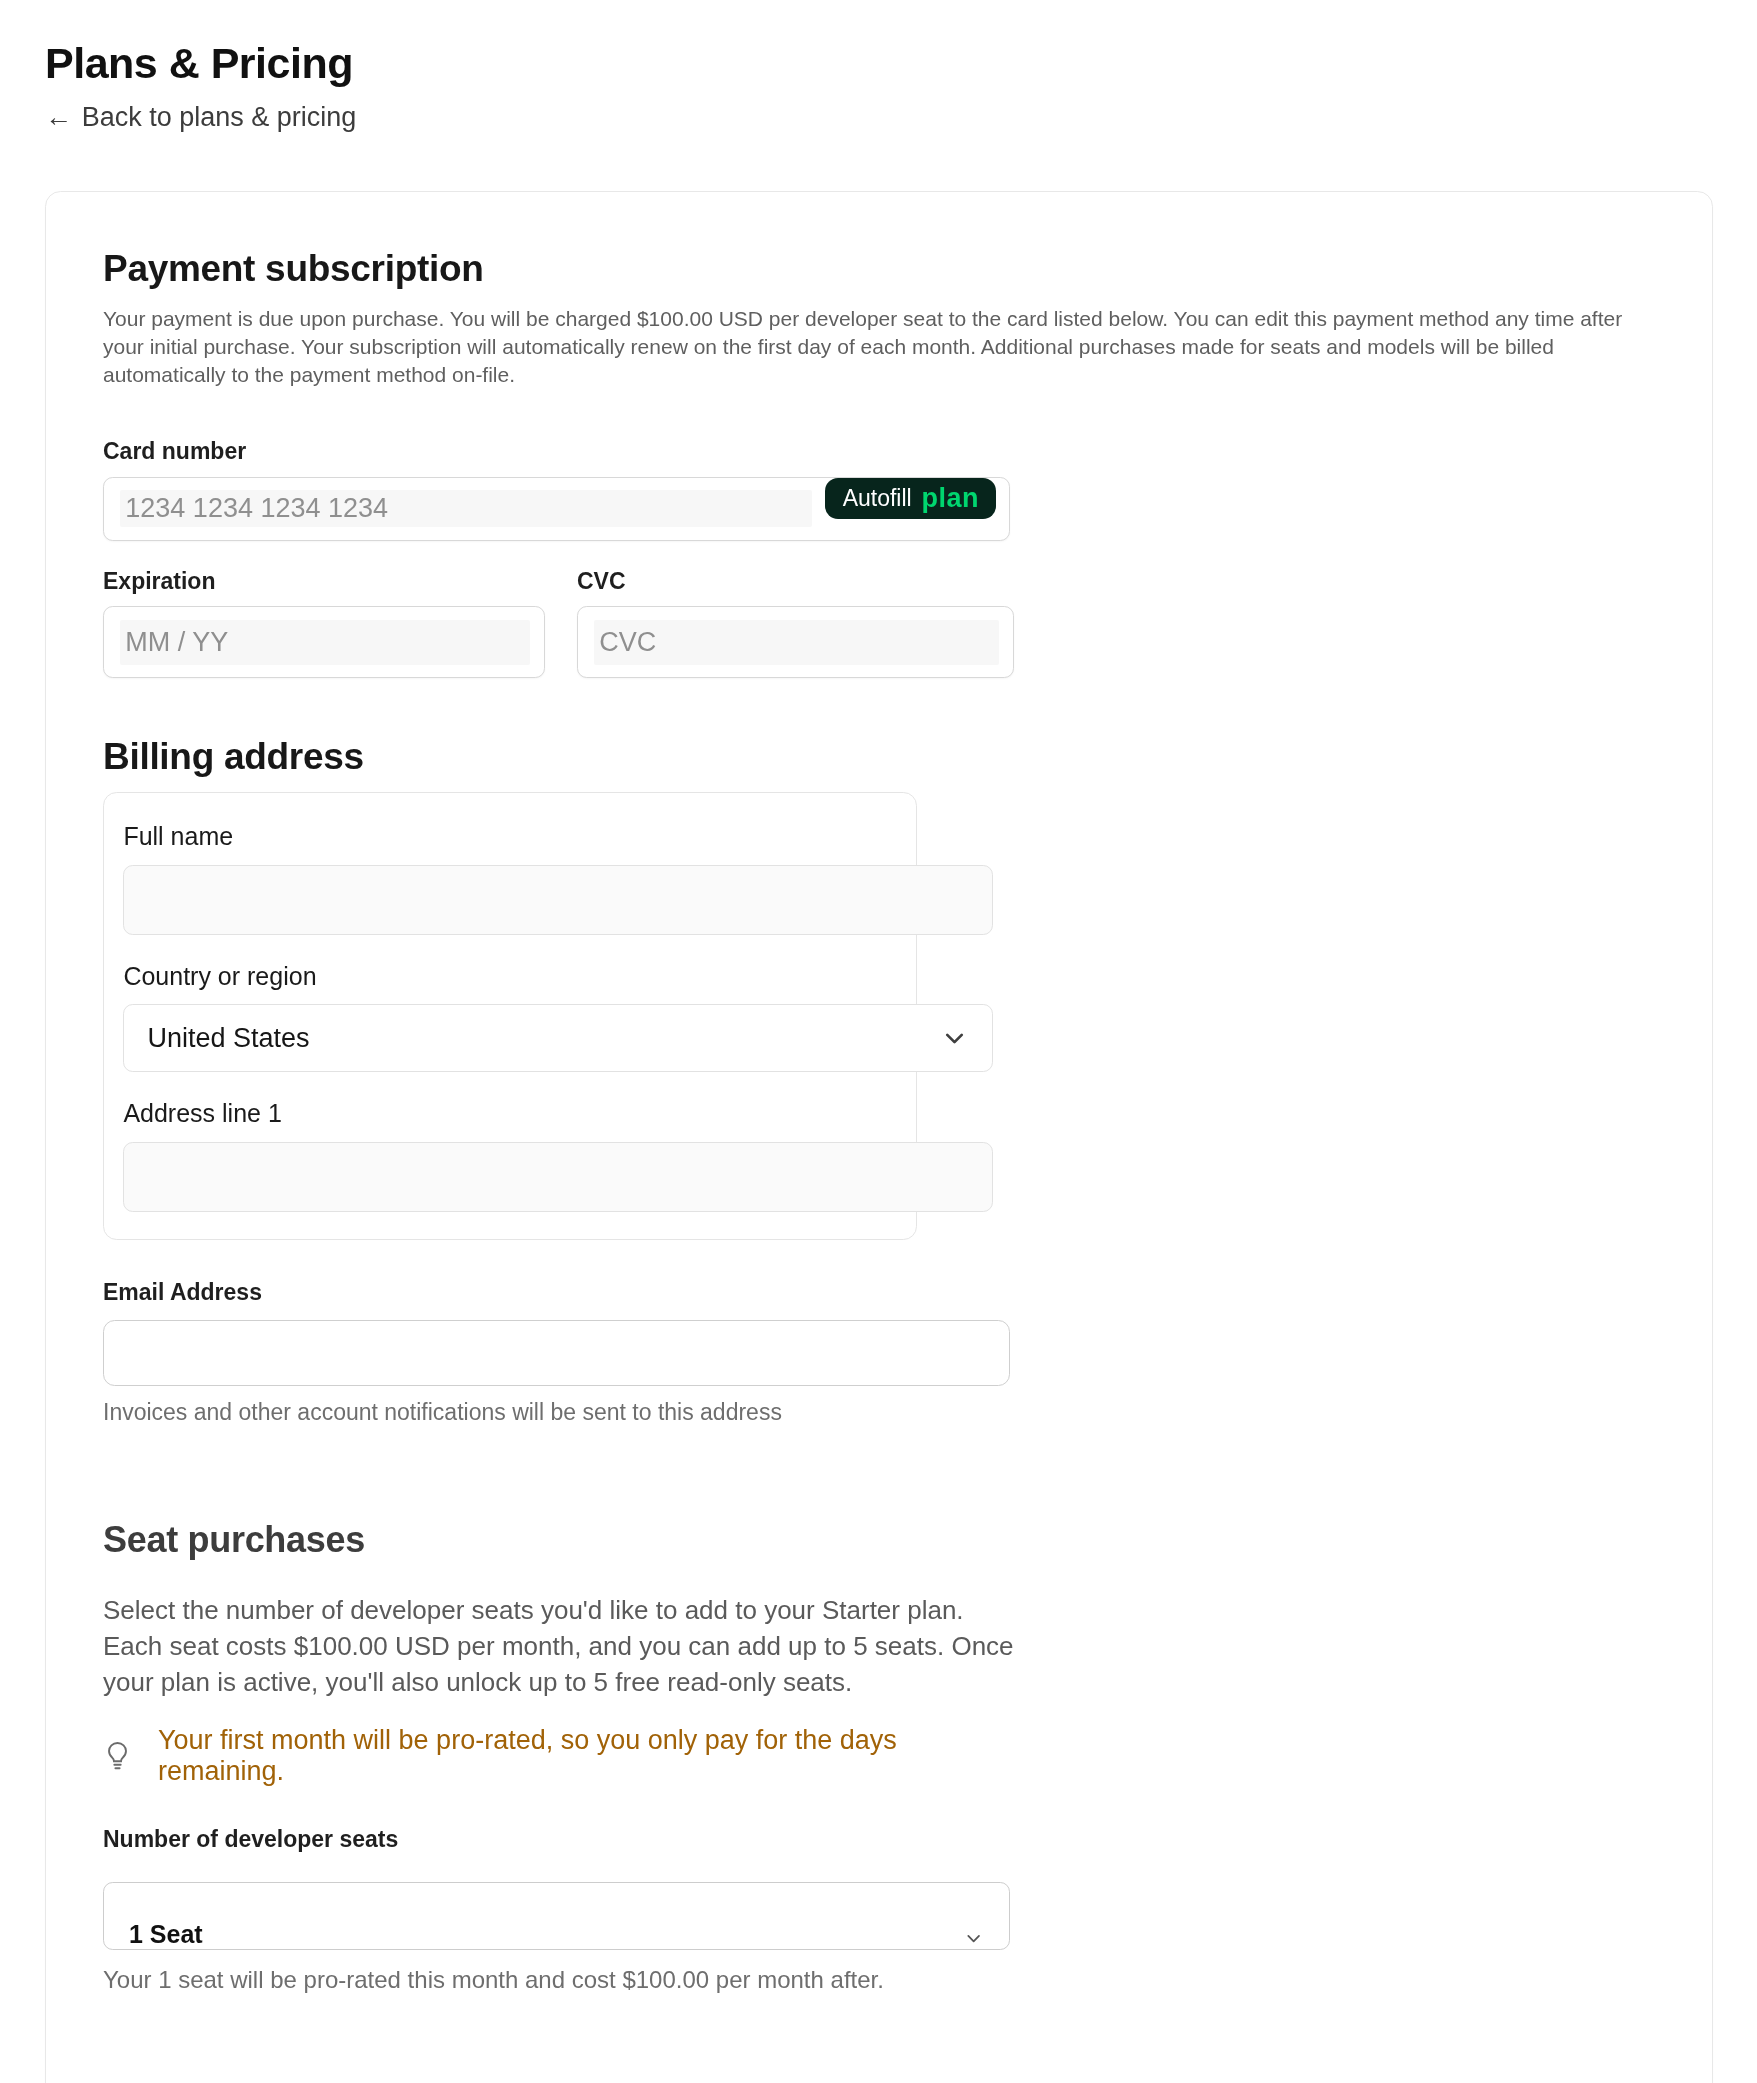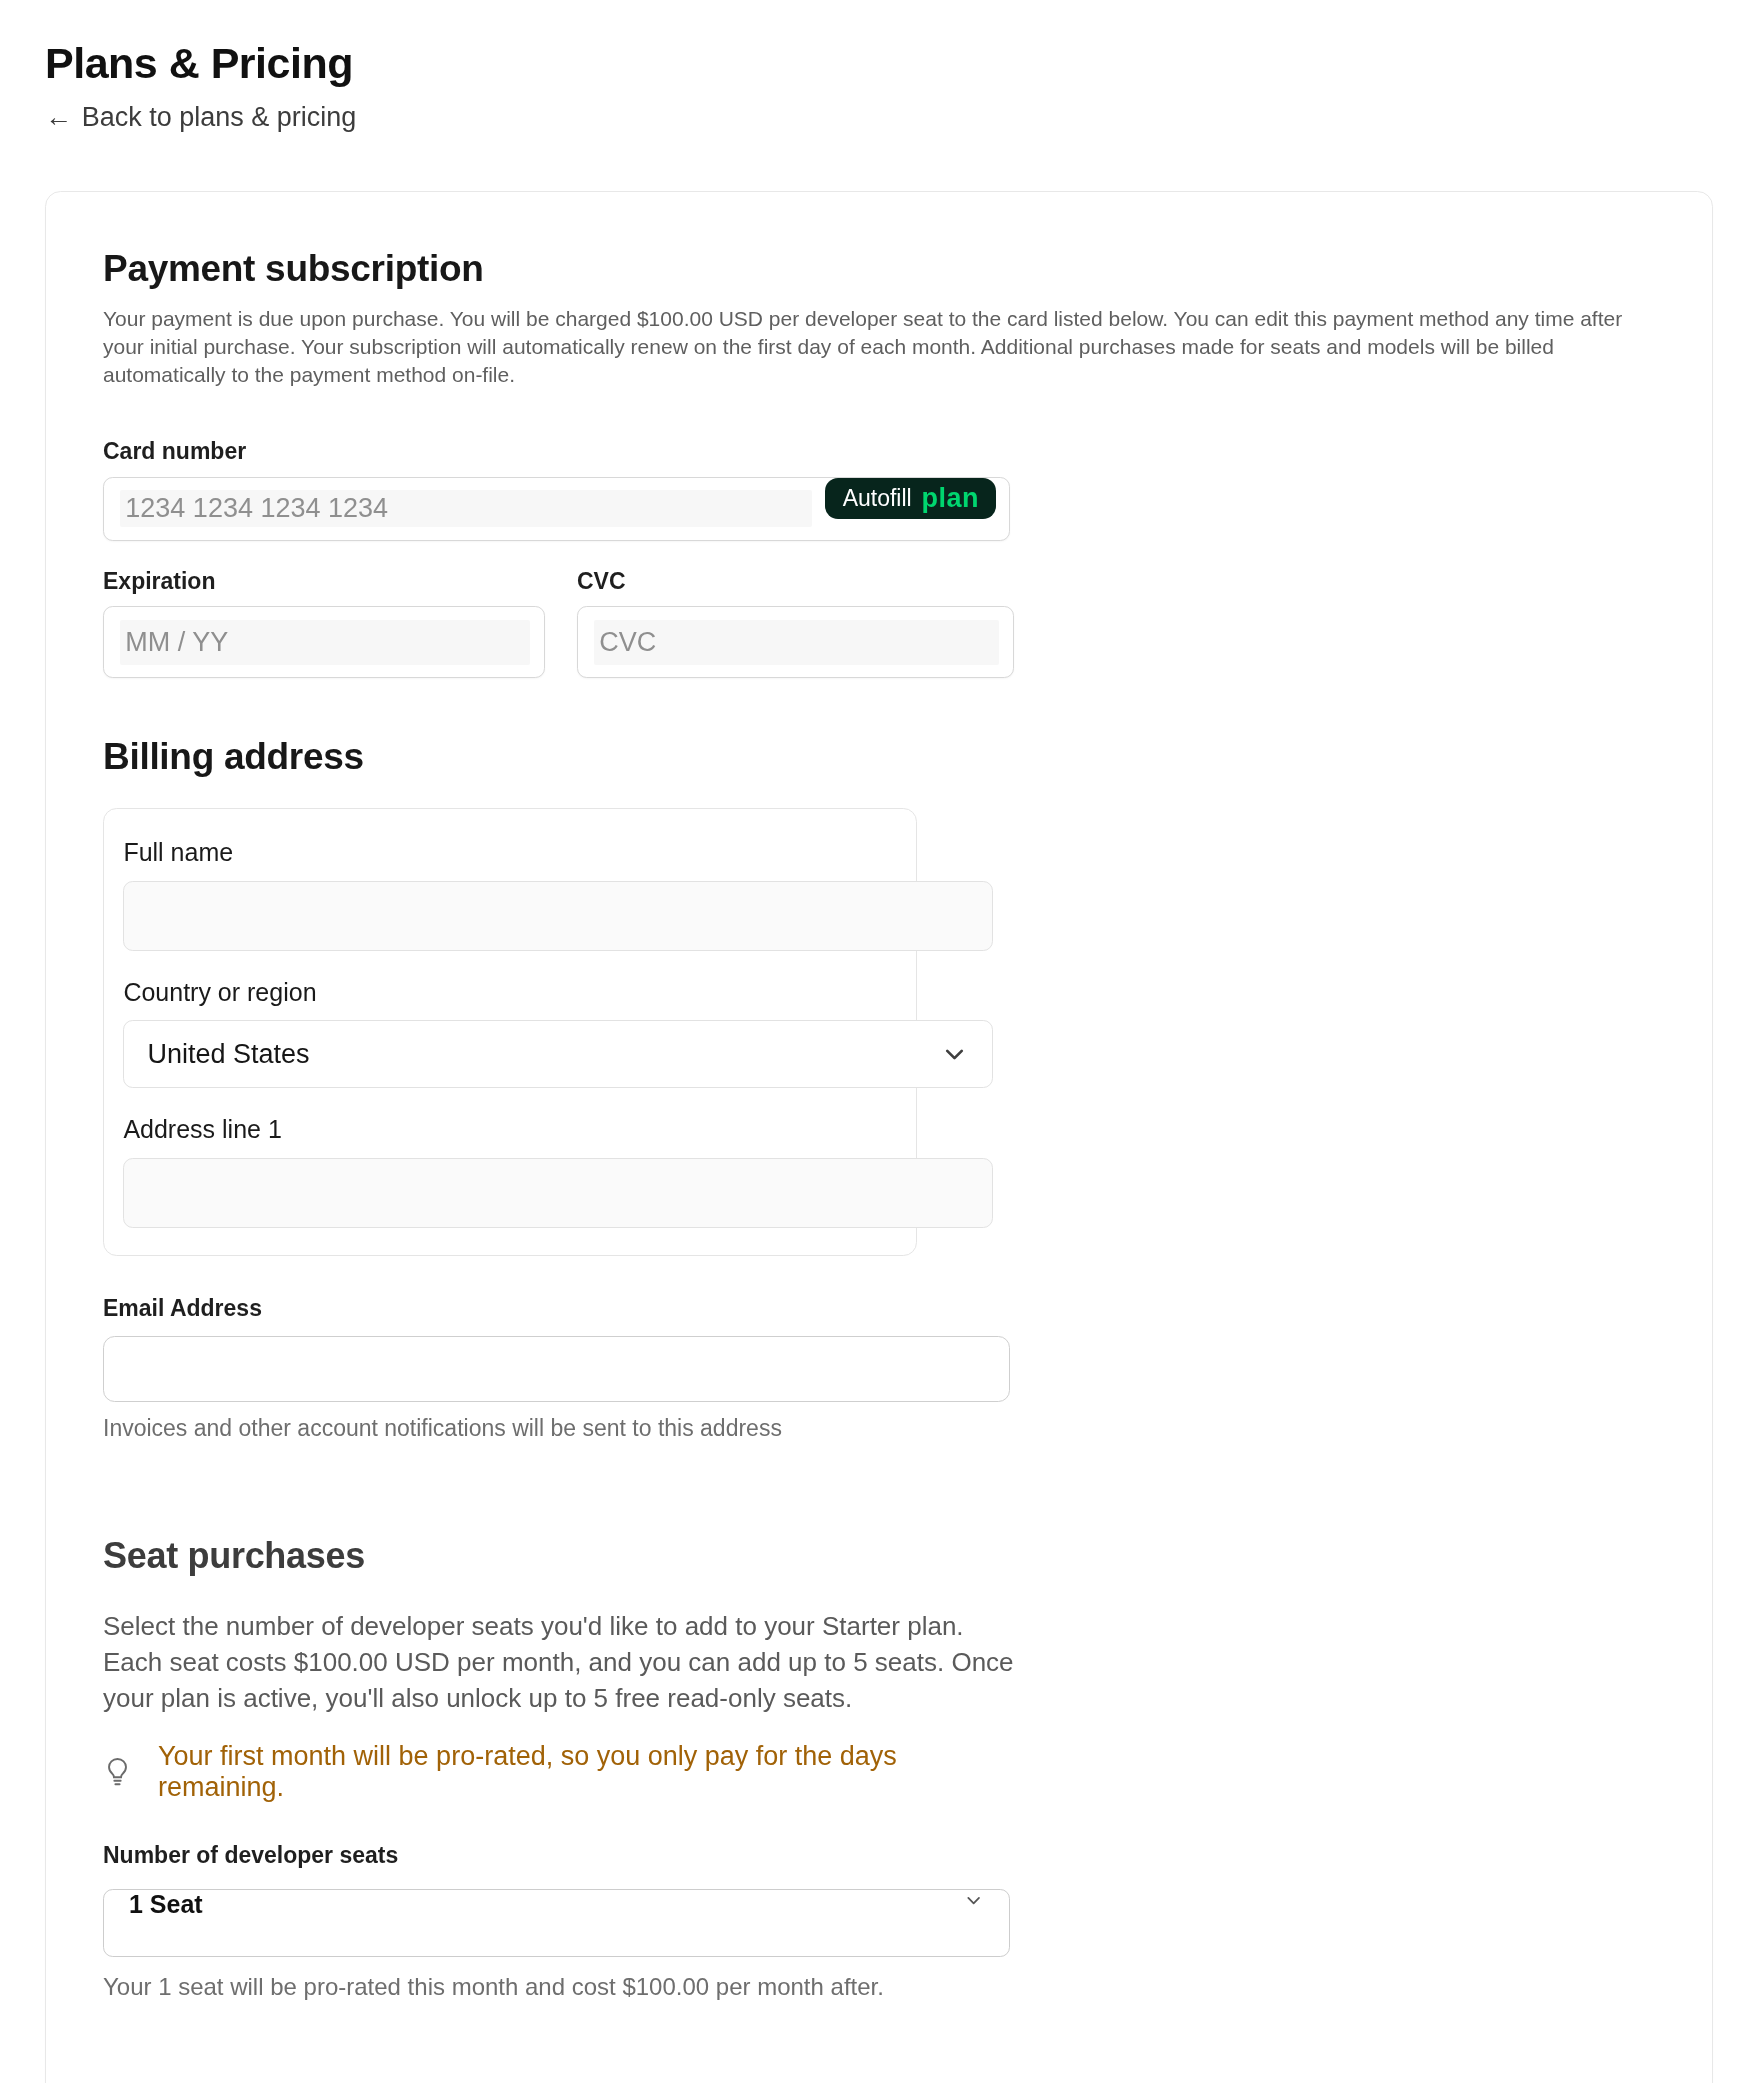--- a/index.html
+++ b/index.html
@@ -58,21 +58,21 @@
   .autofill-btn .autofill-word { color: #ffffff; font-size: 23px; font-weight: 500; }
   .autofill-btn .link-brand { color: #00d66f; font-size: 27px; font-weight: 700; letter-spacing: 0.5px; }
 
   .exp-cvc-row { margin-top: 27px; display: flex; gap: 32px; }
   .exp-col { width: 442px; }
   .cvc-col { width: 437px; }
   .exp-cvc-row .input-box { margin-top: 11.6px; height: 72px; }
 
   .billing-heading { margin-top: 58px; }
   .billing-panel {
-    margin-top: 30px; width: 814px;
+    margin-top: 14px; width: 814px;
     border: 1px solid #e5e5e5; border-radius: 13.6px;
     padding: 29px 19.4px 27px 19.4px;
   }
   .billing-field { margin-bottom: 27px; }
   .billing-field:last-child { margin-bottom: 0; }
   .billing-input {
     margin-top: 13.6px; width: 870px; height: 70px;
     background: #fafafa; border: 1px solid #e2e2e2; border-radius: 9.7px;
     font-size: 27px; color: #1a1a1a; padding: 0 19.4px;
     font-family: "Liberation Sans", sans-serif;
@@ -99,23 +99,23 @@
   .seats-desc {
     margin-top: 31px; font-size: 26px; line-height: 36px; color: #5a5a5a;
     max-width: 912px;
   }
   .tip-row {
     margin-top: 25px; display: flex; align-items: center; gap: 26px;
     font-size: 27px; color: #a16207; max-width: 912px;
   }
   .seats-label-row { margin-top: 39px; }
   .seats-select {
-    margin-top: 20px; width: 907px; height: 68px;
+    margin-top: 29px; width: 907px; height: 68px;
     border: 1px solid #cdcdcd; border-radius: 9.7px;
-    display: flex; align-items: flex-start; justify-content: space-between;
+    display: flex; align-items: flex-end; justify-content: space-between;
     padding: 0 25px; cursor: pointer; background: #fff;
   }
   .seats-select .select-value { font-size: 25px; font-weight: 700; color: #111; }
   .seats-helper { margin-top: 15.5px; font-size: 24px; color: #6e6e6e; }
 
   .submit-row { margin-top: 91px; }
   .submit-btn {
     background: #f6f5f4; border: 1px solid #e7e4e1; border-radius: 9.7px;
     padding: 16.5px 25px; font-size: 25px; color: #b6afa9;
     font-family: "Liberation Sans", sans-serif; cursor: not-allowed;

